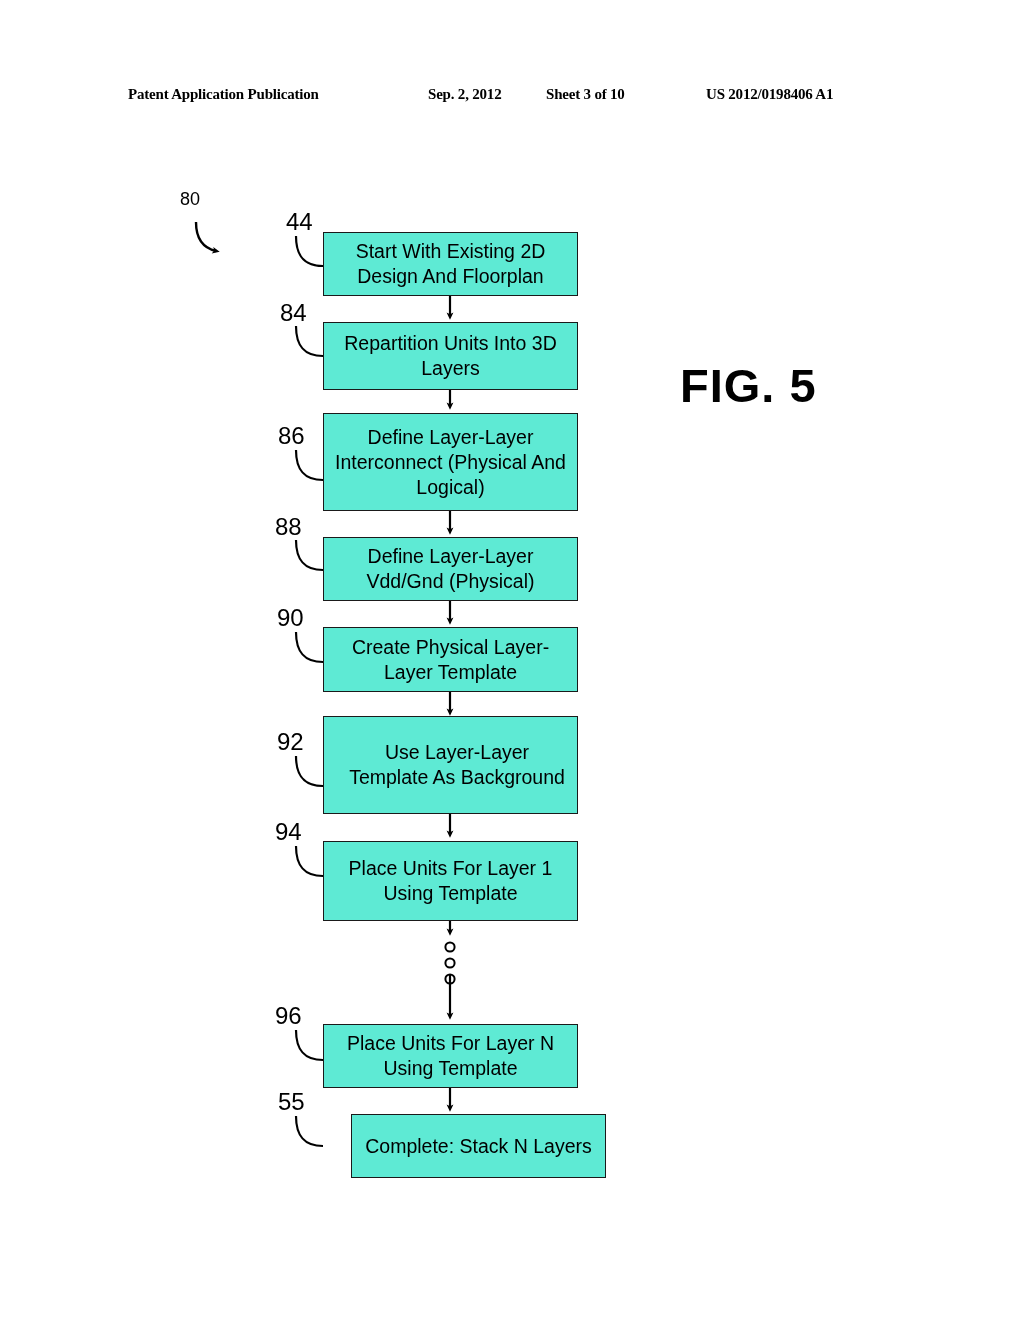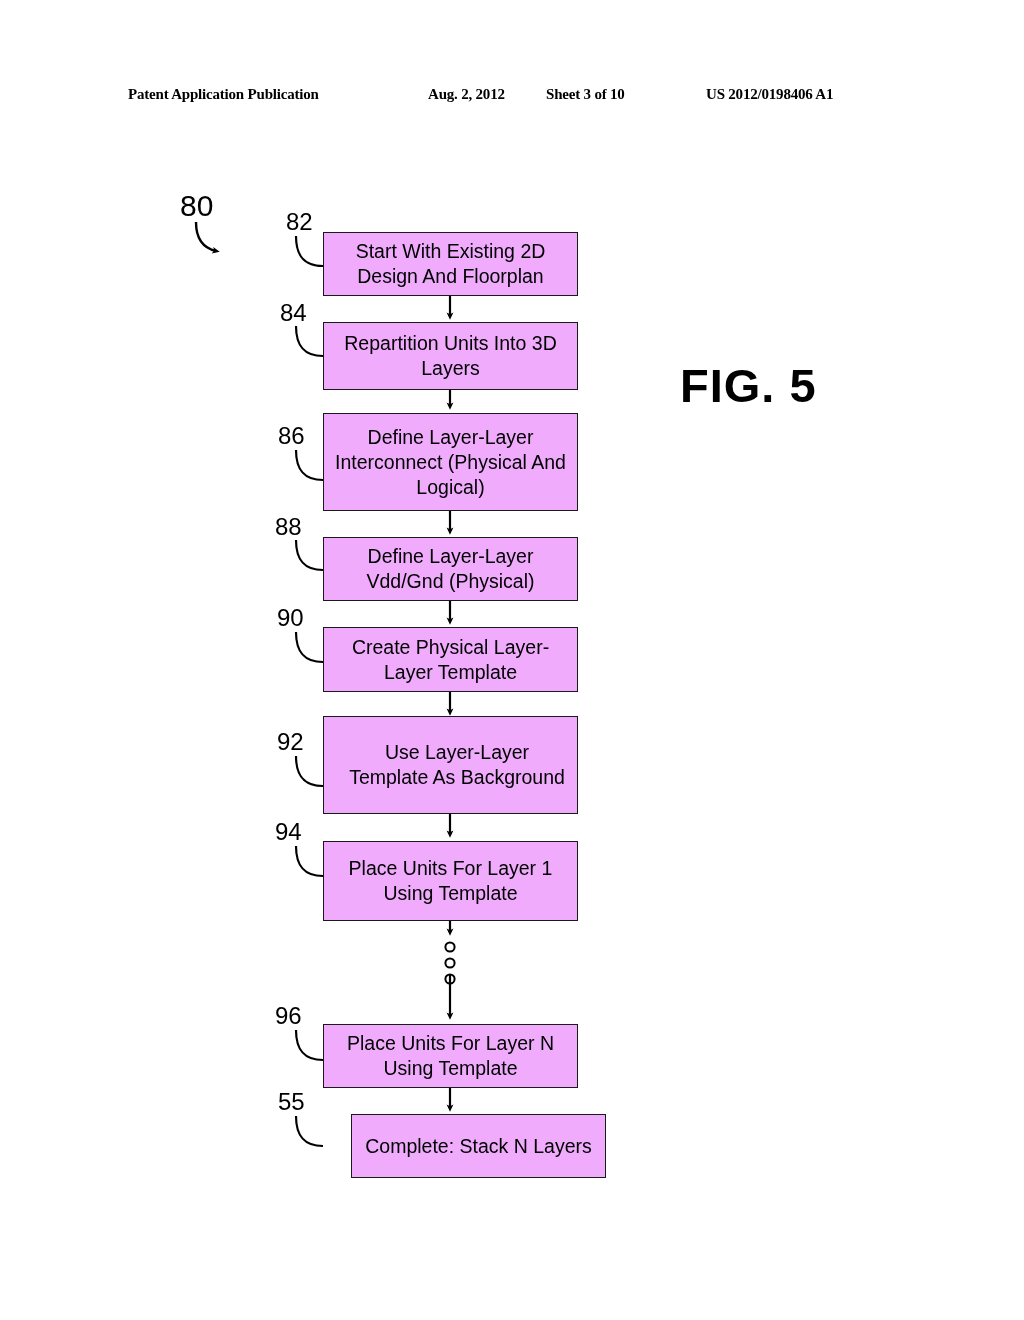--- a/index.html
+++ b/index.html
@@ -55,21 +55,21 @@
     height: 1320px;
   }
 
   
   .flow-box {
     position: absolute;
     left: 323px;
     width: 255px;
     box-sizing: border-box;
     border: 1.6px solid #1a1a1a;
-    background: #f0abfc;
+    background: #5eead4;
     display: flex;
     align-items: center;
     justify-content: center;
     text-align: center;
     font-family: "Liberation Sans", sans-serif;
     font-size: 19.5px;
     line-height: 25px;
     color: #000000;
     padding: 0 6px;
   }
@@ -91,21 +91,21 @@
     width: 1024px;
     height: 1320px;
     pointer-events: none;
   }
 </style>
 </head>
 <body>
 
 <div id="patent-header">
   <span class="hdr-pub">Patent Application Publication</span>
-  <span class="hdr-date">Aug. 2, 2012</span>
+  <span class="hdr-date">Sep. 2, 2012</span>
   <span class="hdr-sheet">Sheet 3 of 10</span>
   <span class="hdr-num">US 2012/0198406 A1</span>
 </div>
 
 <div id="fig-label">FIG. 5</div>
 
 <div id="flowchart">
 
   <svg id="flow-vectors" viewBox="0 0 1024 1320">
     <defs>
@@ -142,23 +142,23 @@
       <line x1="450" y1="1088" x2="450" y2="1108" marker-end="url(#arrowhead)"></line>
     </g>
 
     <g fill="none" stroke="#000000" stroke-width="2">
       <circle cx="450" cy="947" r="4.6"></circle>
       <circle cx="450" cy="963" r="4.6"></circle>
       <circle cx="450" cy="979" r="4.6"></circle>
     </g>
   </svg>
 
-  <div class="ref-num" style="left:180px; top:189px; font-size:30px;">80</div>
+  <div class="ref-num" style="left:180px; top:189px; font-size:18px;">80</div>
 
-  <div class="ref-num" style="left:286px; top:208px;">82</div>
+  <div class="ref-num" style="left:286px; top:208px;">44</div>
   <div class="ref-num" style="left:280px; top:299px;">84</div>
   <div class="ref-num" style="left:278px; top:422px;">86</div>
   <div class="ref-num" style="left:275px; top:513px;">88</div>
   <div class="ref-num" style="left:277px; top:604px;">90</div>
   <div class="ref-num" style="left:277px; top:728px;">92</div>
   <div class="ref-num" style="left:275px; top:818px;">94</div>
   <div class="ref-num" style="left:275px; top:1002px;">96</div>
   <div class="ref-num" style="left:278px; top:1088px;">55</div>
 
   <div class="flow-box" style="top:232px;  height:64px;">Start With Existing 2D Design And Floorplan</div>

